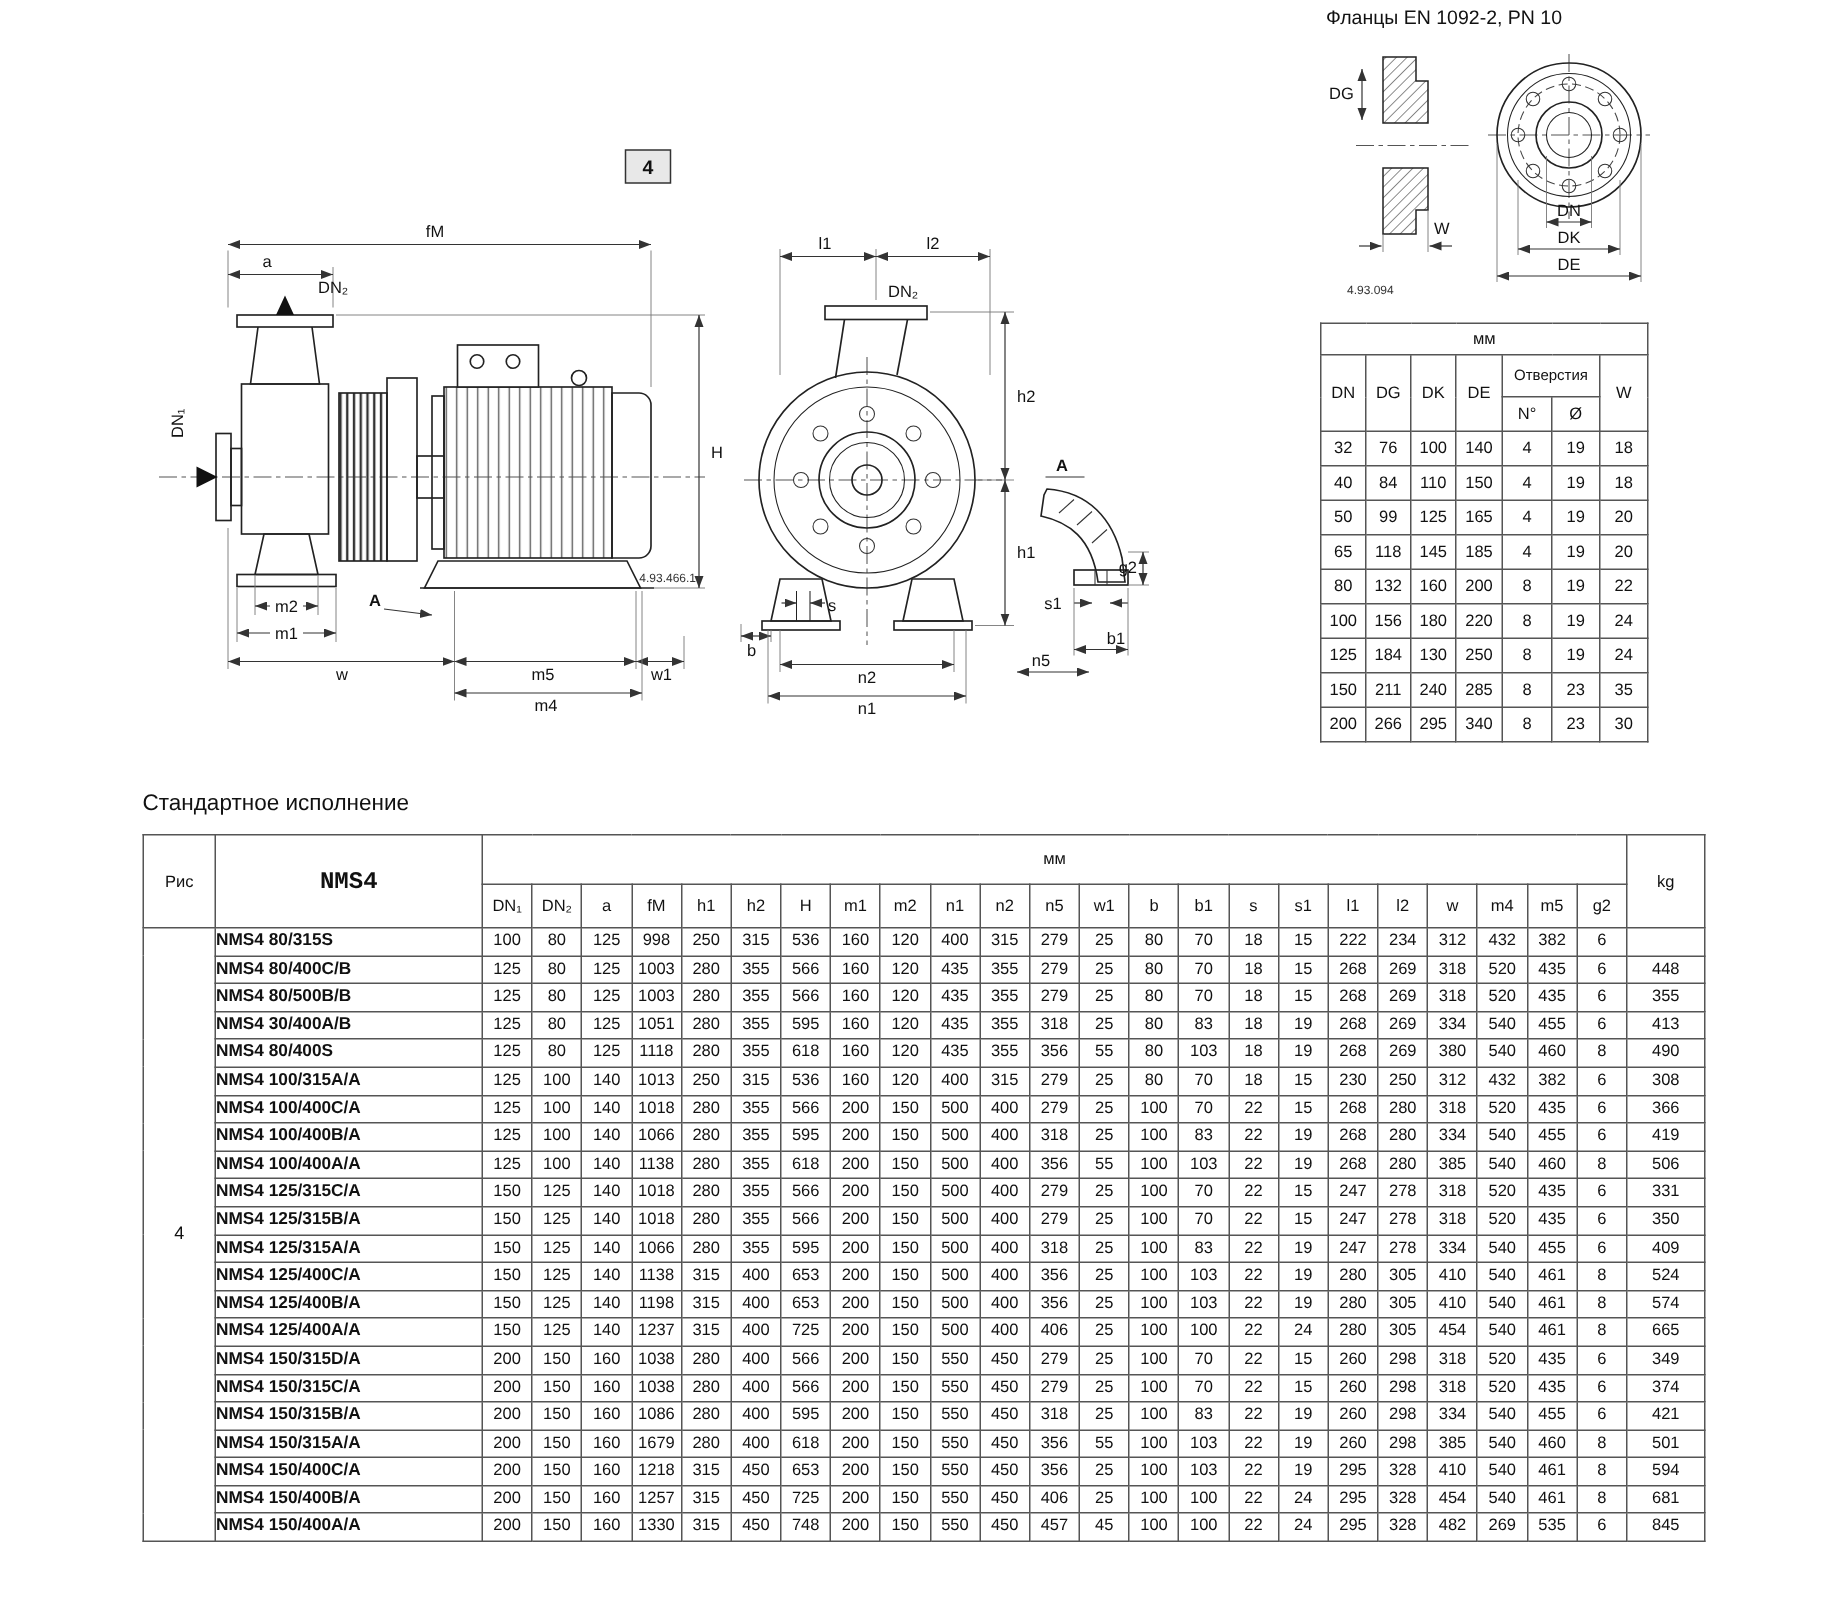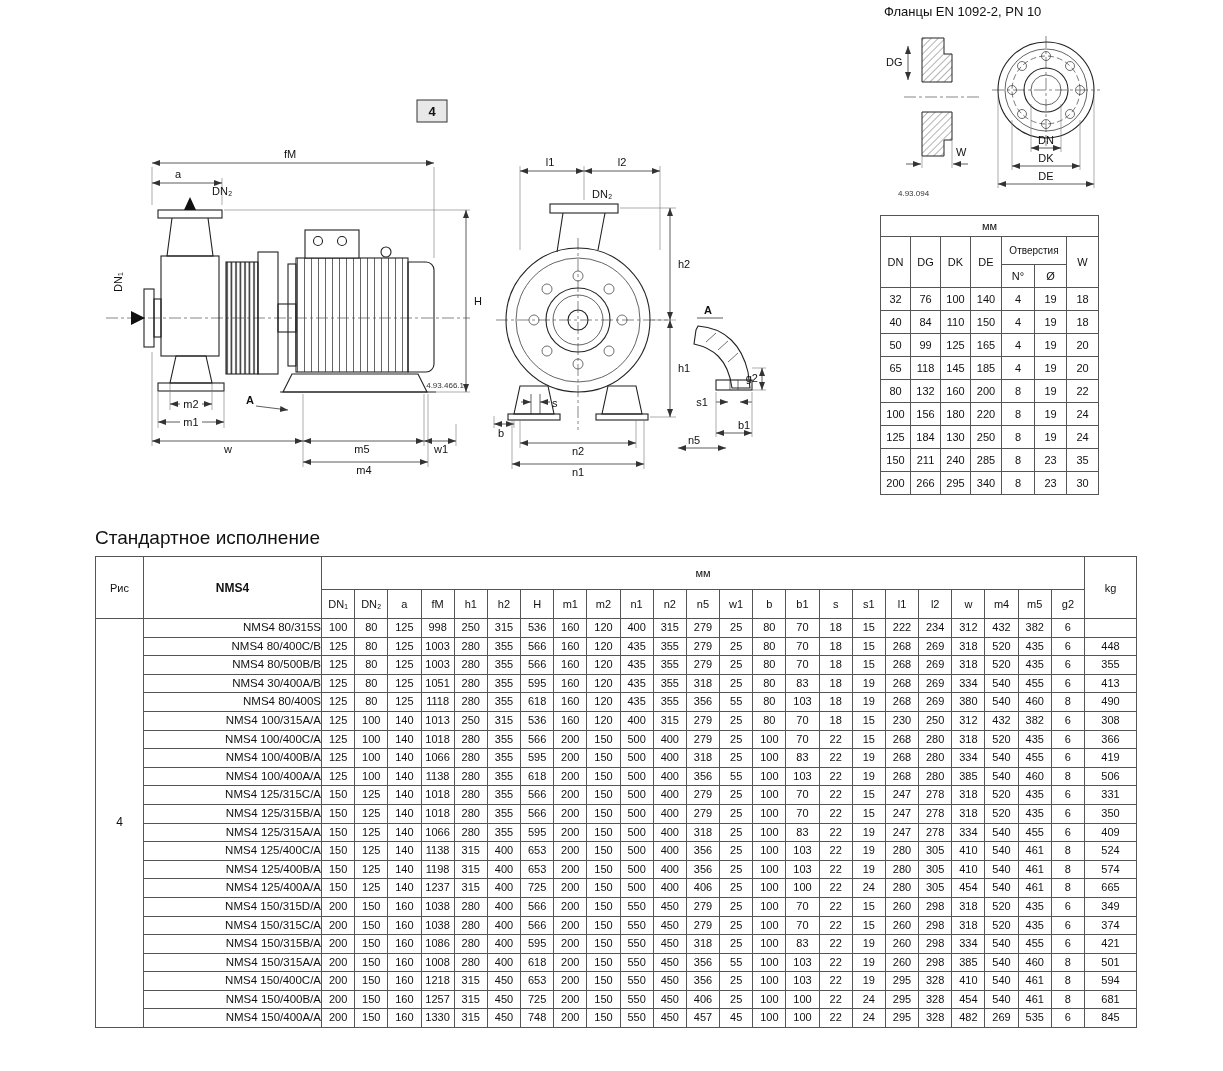--- a/index.html
+++ b/index.html
@@ -8,33 +8,33 @@
   svg text{font-family:"Liberation Sans",sans-serif;fill:#111;}
   .out{fill:none;stroke:#222;stroke-width:1.1;}
   .thin{fill:none;stroke:#333;stroke-width:0.7;}
   .dim{fill:none;stroke:#333;stroke-width:0.8;}
   .ext{fill:none;stroke:#777;stroke-width:0.6;}
   .cl{fill:none;stroke:#555;stroke-width:0.7;stroke-dasharray:12 3 3 3;}
   .lbl{font-size:11px;}
   .lblsm{font-size:8px;fill:#333;}
   .ttl{font-size:13px;}
   .bold{font-weight:bold;}
-  .section-title{position:absolute;left:95px;top:527px;font-size:19px;}
+  .section-title{position:absolute;left:95px;top:527px;font-size:15px;}
   table{border-collapse:collapse;background:#fff;}
   th,td{border:1px solid #555;font-weight:normal;text-align:center;padding:0 1px;font-size:11px;}
   .flange-table{position:absolute;left:880px;top:215px;width:218px;table-layout:fixed;}
   .flange-table td{height:22px;}
   .flange-table .unit-row th{height:20px;}
   .main-table{position:absolute;left:95px;top:556px;width:1042px;table-layout:fixed;}
   .main-table thead tr.r1 th{height:32px;}
   .main-table thead tr.r2 th{height:28px;}
   .main-table tbody td{height:17.6px;line-height:17.6px;padding:0;}
-  .model-cell{text-align:right;padding-left:12px;white-space:nowrap;font-size:11.5px;}
+  .model-cell{text-align:left;padding-left:12px;white-space:nowrap;font-size:11.5px;font-weight:bold;}
   .ris-cell{vertical-align:middle;font-size:12px;}
-  .nms-head{font-weight:bold;font-size:12px;}
+  .nms-head{font-weight:bold;font-size:16px;font-family:Liberation Mono, monospace;}
 </style>
 </head>
 <body>
 
 <svg width="1223" height="548" viewBox="0 0 1223 548" style="position:absolute;left:0;top:0;">
   <defs>
     <marker id="mE" markerWidth="10" markerHeight="8" refX="8" refY="3" orient="auto" markerUnits="userSpaceOnUse">
         <path d="M0,0 L8,3 L0,6 Z" fill="#333"></path>
       </marker>
     <marker id="mS" markerWidth="10" markerHeight="8" refX="0" refY="3" orient="auto" markerUnits="userSpaceOnUse">
@@ -919,21 +919,21 @@
         <td>540</td>
         <td>455</td>
         <td>6</td>
         <td>421</td>
       </tr>
       <tr>
         <td class="model-cell">NMS4 150/315A/A</td>
         <td>200</td>
         <td>150</td>
         <td>160</td>
-        <td>1008</td>
+        <td>1679</td>
         <td>280</td>
         <td>400</td>
         <td>618</td>
         <td>200</td>
         <td>150</td>
         <td>550</td>
         <td>450</td>
         <td>356</td>
         <td>55</td>
         <td>100</td>

